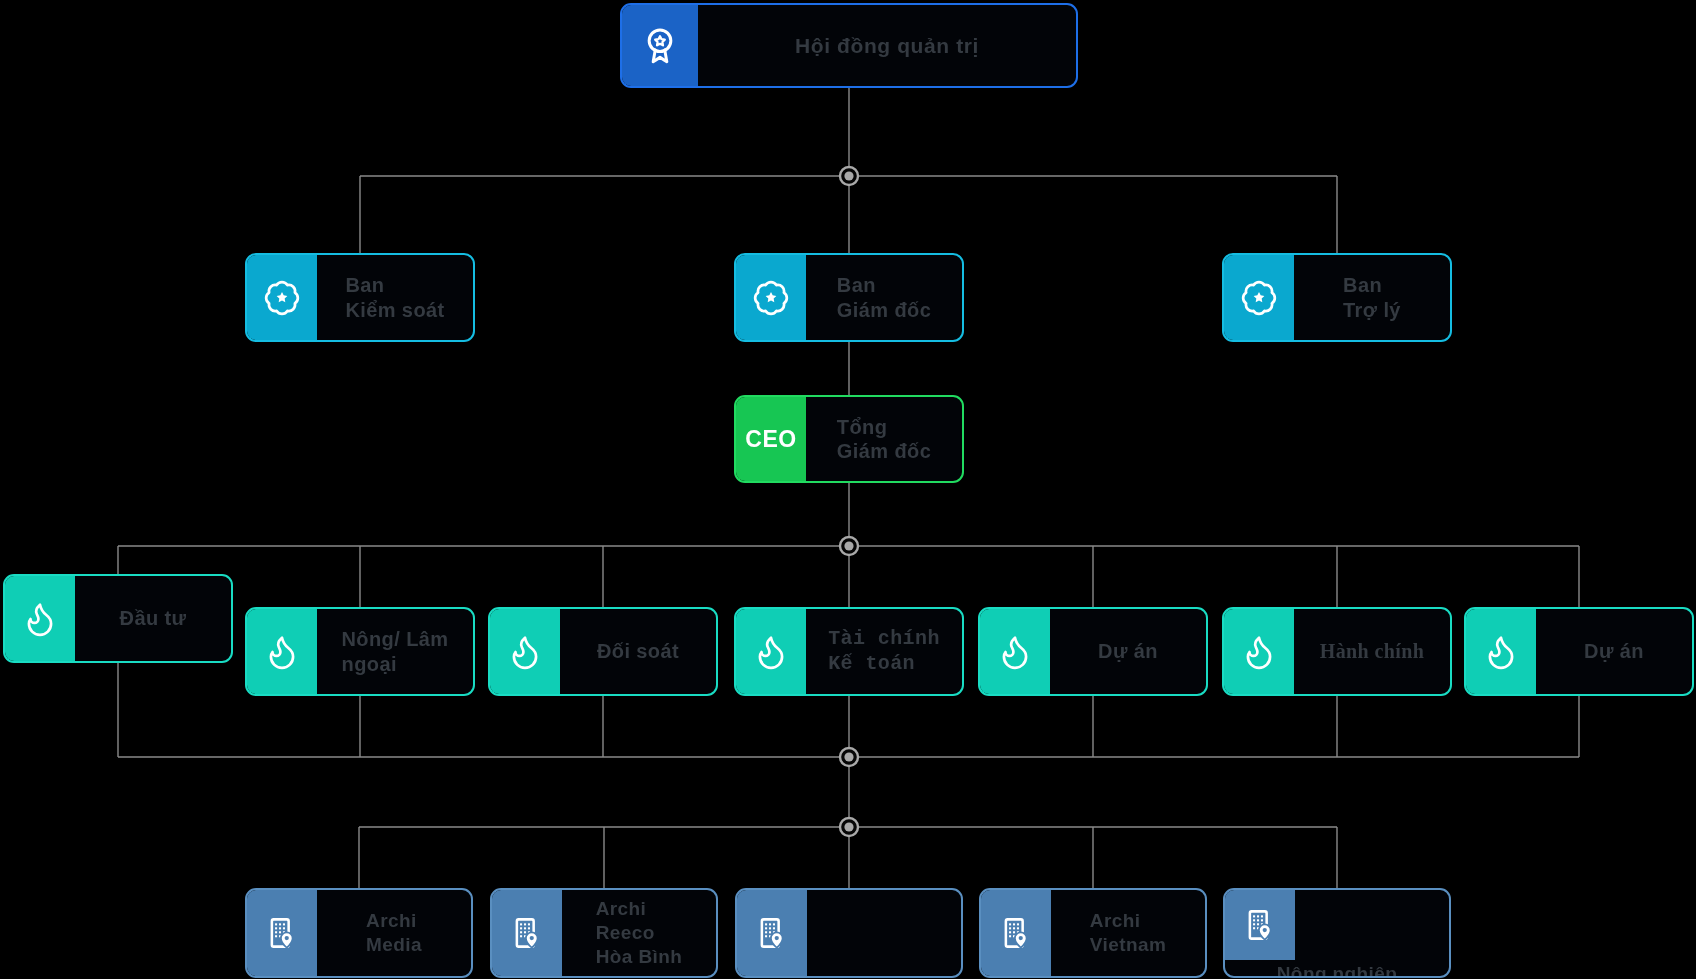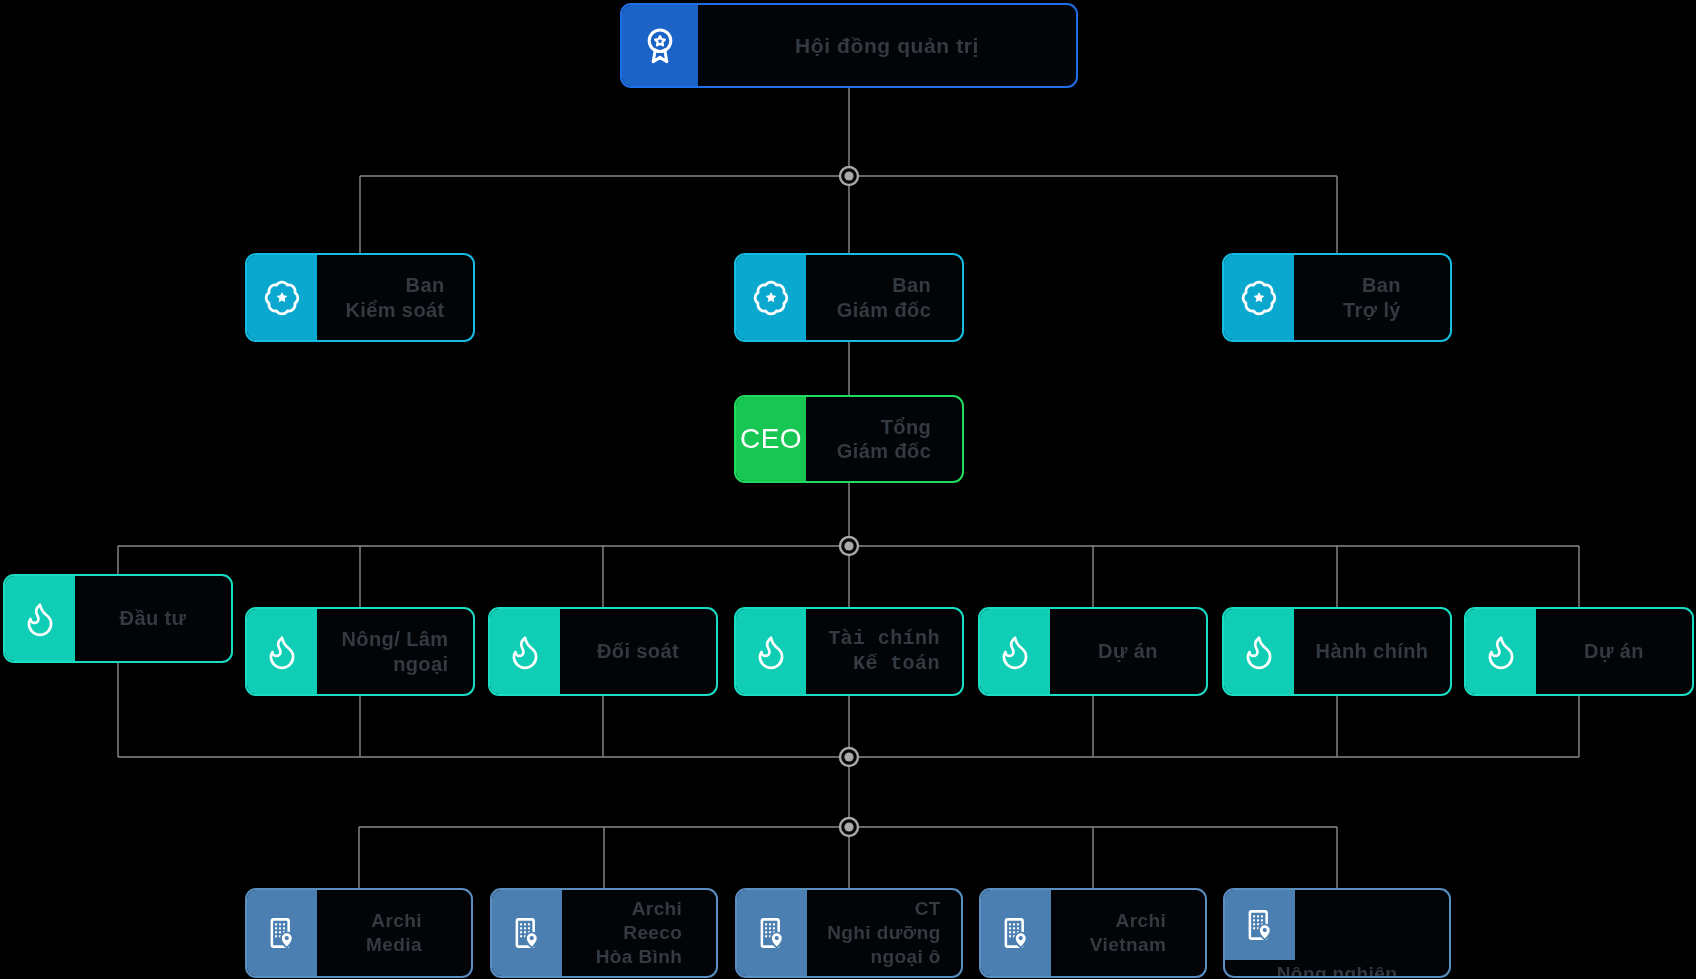--- a/index.html
+++ b/index.html
@@ -31,34 +31,34 @@
     color: #fff;
   }
   .node.root .icon-block { width: 76px; flex-basis: 76px; }
   .icon-block svg { width: 38px; height: 38px; display: block; }
   .node.root .icon-block svg { width: 42px; height: 42px; }
   .label {
     flex: 1;
     display: flex;
     align-items: center;
     justify-content: center;
-    text-align: right;
+    text-align: left;
     color: #343a41;
     font-weight: 700;
     font-size: 20px;
     line-height: 1.22;
     letter-spacing: .4px;
     white-space: pre-line;
     padding: 2px 2px;
   }
   .node.root .label { font-size: 21px; letter-spacing: .6px; }
   .node.company .label { font-size: 19px; line-height: 1.25; }
   .ceo-badge {
-    font-weight: 400;
-    font-size: 28px;
+    font-weight: 700;
+    font-size: 23px;
     color: #ffffff;
     letter-spacing: .5px;
   }
   
   .t-blue  { --bc: #1e6fe8; --ic: #1b63c6; }
   .t-cyan  { --bc: #15bde2; --ic: #0aa8cf; }
   .t-green { --bc: #21db60; --ic: #17c653; }
   .t-teal  { --bc: #19dcc3; --ic: #0fceb5; }
   .t-steel { --bc: #5a8fc0; --ic: #4b7fb1; }
 </style>
@@ -232,21 +232,21 @@
 Kế toán</div>
   </div>
   <div class="node t-teal" style="left:978px; top:607px; width:230px; height:89px;">
     <div class="icon-block">
         <svg>
           <use href="#icon-flame"></use>
         </svg>
       </div>
     <div class="label">Dự án</div>
   </div>
-  <div class="node t-teal" style="left:1222px; top:607px; width:230px; height:89px;">
+  <div class="node t-teal" style="left:1222px; top:607px; width:230px; height:89px;font-family:Liberation Serif, serif;">
     <div class="icon-block">
         <svg>
           <use href="#icon-flame"></use>
         </svg>
       </div>
     <div class="label">Hành chính</div>
   </div>
   <div class="node t-teal" style="left:1464px; top:607px; width:230px; height:89px;">
     <div class="icon-block">
         <svg>
@@ -274,23 +274,20 @@
     <div class="label">Archi
 Reeco
 Hòa Bình</div>
   </div>
   <div class="node company t-steel" style="left:735px; top:888px; width:228px; height:90px;">
     <div class="icon-block">
         <svg>
           <use href="#icon-building-pin"></use>
         </svg>
       </div>
-    <div class="label">CT
-Nghỉ dưỡng
-ngoại ô</div>
   </div>
   <div class="node company t-steel" style="left:979px; top:888px; width:228px; height:90px;">
     <div class="icon-block">
         <svg>
           <use href="#icon-building-pin"></use>
         </svg>
       </div>
     <div class="label">Archi
 Vietnam</div>
   </div>

